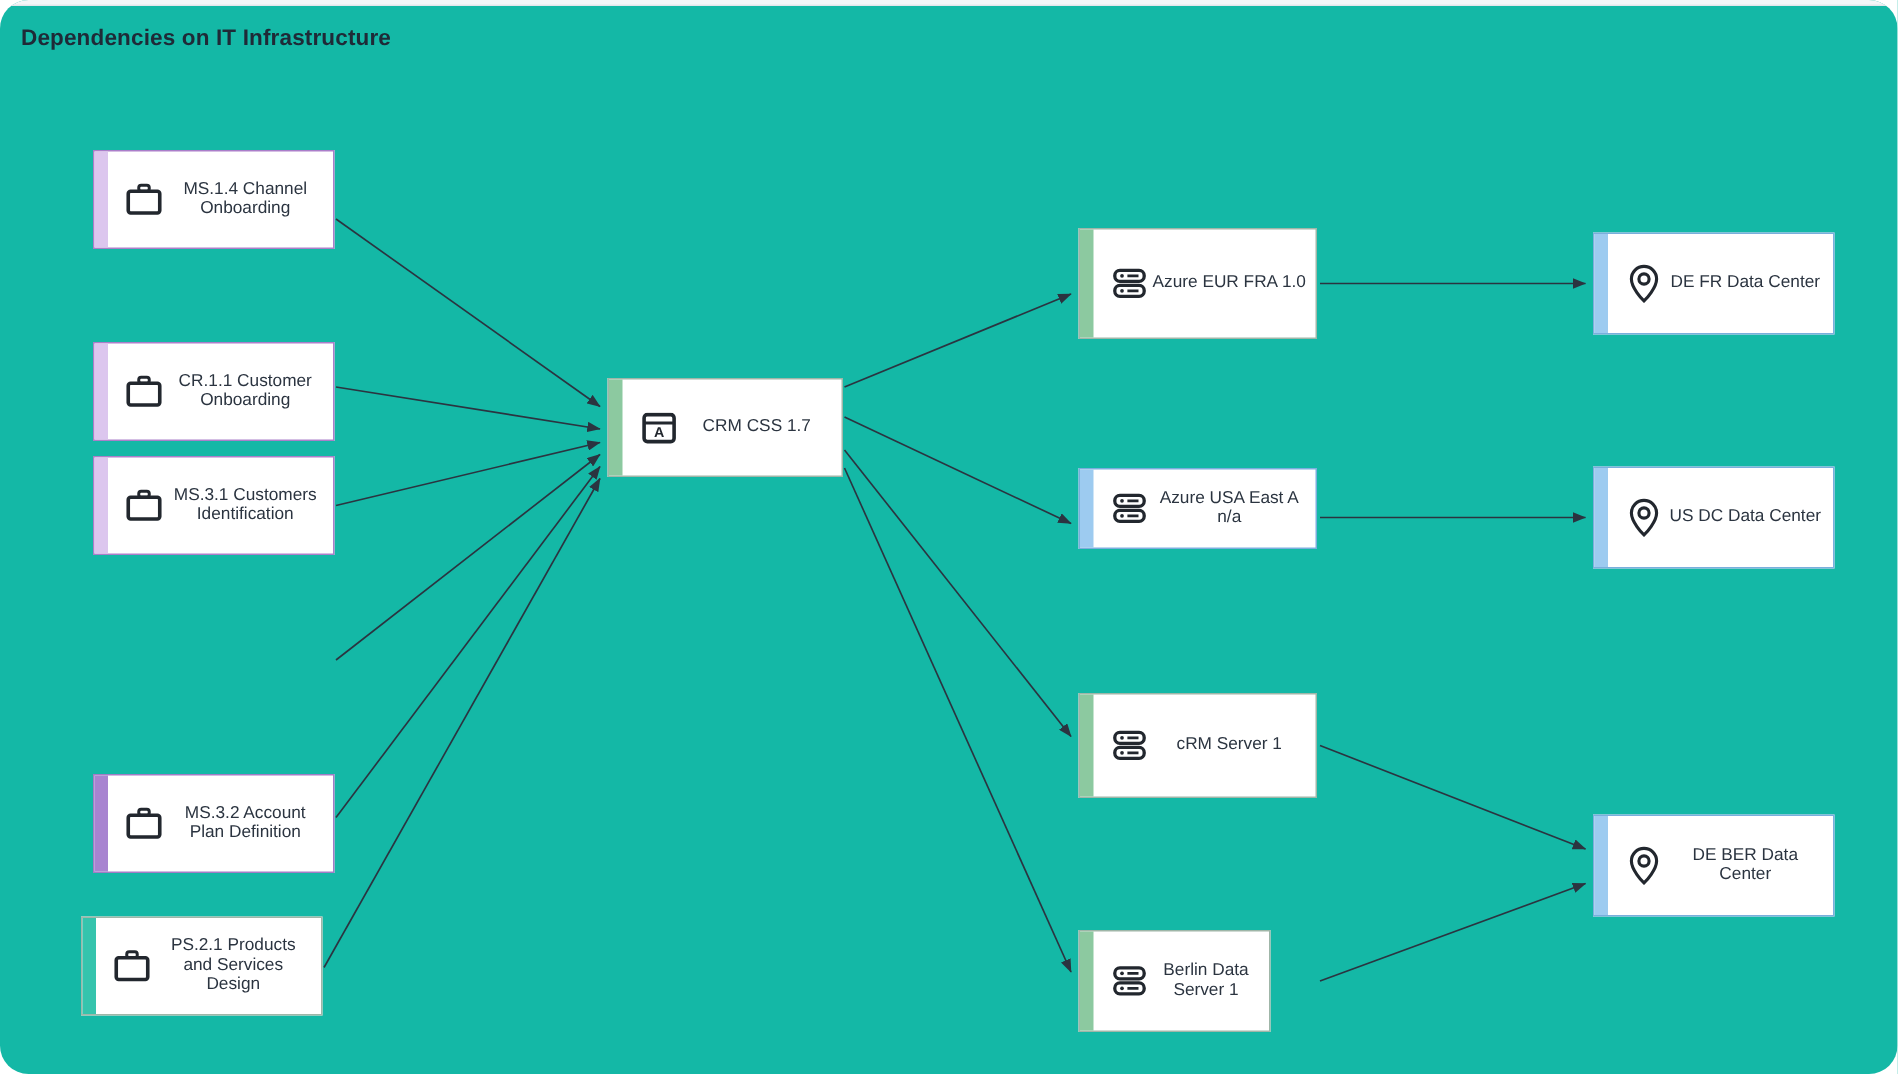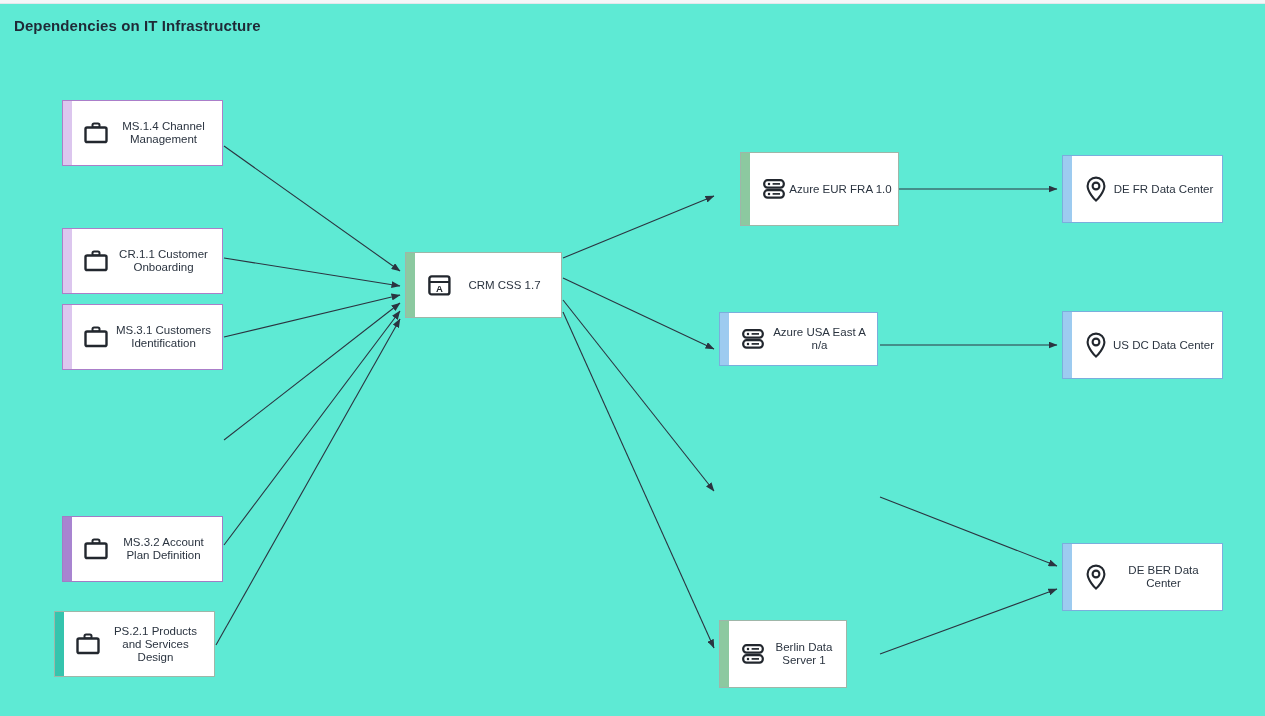--- a/index.html
+++ b/index.html
@@ -5,22 +5,23 @@
   html, body {
     margin: 0;
     padding: 0;
     background: #ffffff;
     font-family: "Liberation Sans", sans-serif;
   }
   #app {
     position: relative;
     width: 1265px;
     height: 716px;
-    background: #5eead4;
+    background: #14b8a6;
     overflow: hidden;
+    border-radius: 19px;
   }
   #topbar {
     position: absolute;
     left: 0; top: 0;
     width: 1265px; height: 3px;
     background: #f4f6f8;
     border-bottom: 1px solid #e3e7ec;
   }
   #page-title {
     position: absolute;
@@ -106,21 +107,21 @@
 
   <div id="canvas">
       <div class="node" style="left: 62px; top: 100px; width: 161px; height: 66px; border: 1px solid rgb(171, 126, 201);">
         <div class="bar" style="background: rgb(220, 198, 238);"></div>
         <span class="icon">
           <svg width="24" height="22" viewBox="0 0 24 22">
             <rect x="8.5" y="1.5" width="7" height="4" rx="1.6" fill="none" stroke="#22272e" stroke-width="2"></rect>
             <rect x="1.5" y="5.5" width="21" height="14.5" rx="1.6" fill="#fff" stroke="#22272e" stroke-width="2.4"></rect>
           </svg>
         </span>
-        <div class="label label-narrow">MS.1.4 Channel Management</div>
+        <div class="label label-narrow">MS.1.4 Channel Onboarding</div>
       </div>
       <div class="node" style="left: 62px; top: 204px; width: 161px; height: 66px; border: 1px solid rgb(171, 126, 201); margin-top: 24px;">
         <div class="bar" style="background: rgb(220, 198, 238);"></div>
         <span class="icon">
           <svg width="24" height="22" viewBox="0 0 24 22">
             <rect x="8.5" y="1.5" width="7" height="4" rx="1.6" fill="none" stroke="#22272e" stroke-width="2"></rect>
             <rect x="1.5" y="5.5" width="21" height="14.5" rx="1.6" fill="#fff" stroke="#22272e" stroke-width="2.4"></rect>
           </svg>
         </span>
         <div class="label label-narrow">CR.1.1 Customer Onboarding</div>
@@ -159,21 +160,21 @@
         <div class="bar" style="background: rgb(140, 201, 160);"></div>
         <span class="icon">
           <svg width="23" height="21" viewBox="0 0 23 21">
             <rect x="1.4" y="1.4" width="20" height="18" rx="2.2" fill="#fff" stroke="#22272e" stroke-width="2.4"></rect>
             <line x1="1.4" y1="7" x2="21.4" y2="7" stroke="#22272e" stroke-width="2"></line>
             <text x="11.4" y="16.6" text-anchor="middle" font-family="Liberation Sans, sans-serif" font-size="9.5" font-weight="bold" fill="#22272e">A</text>
           </svg>
         </span>
         <div class="label label-narrow">CRM CSS 1.7</div>
       </div>
-      <div class="node" style="left: 740px; top: 152px; width: 159px; height: 74px; border: 1px solid rgb(159, 182, 168);">
+      <div class="node" style="left: 719px; top: 152px; width: 159px; height: 74px; border: 1px solid rgb(159, 182, 168);">
         <div class="bar" style="background: rgb(140, 201, 160);"></div>
         <span class="icon">
           <svg width="24" height="24" viewBox="0 0 24 24">
             <rect x="2.2" y="3.2" width="19.6" height="7.4" rx="3.4" fill="#fff" stroke="#22272e" stroke-width="2.2"></rect>
             <rect x="2.2" y="13.2" width="19.6" height="7.4" rx="3.4" fill="#fff" stroke="#22272e" stroke-width="2.2"></rect>
             <circle cx="7" cy="6.9" r="1.25" fill="#22272e"></circle>
             <circle cx="7" cy="16.9" r="1.25" fill="#22272e"></circle>
             <line x1="10.6" y1="6.9" x2="18" y2="6.9" stroke="#22272e" stroke-width="1.7"></line>
             <line x1="10.6" y1="16.9" x2="18" y2="16.9" stroke="#22272e" stroke-width="1.7"></line>
           </svg>
@@ -186,20 +187,34 @@
           <svg width="24" height="24" viewBox="0 0 24 24">
             <rect x="2.2" y="3.2" width="19.6" height="7.4" rx="3.4" fill="#fff" stroke="#22272e" stroke-width="2.2"></rect>
             <rect x="2.2" y="13.2" width="19.6" height="7.4" rx="3.4" fill="#fff" stroke="#22272e" stroke-width="2.2"></rect>
             <circle cx="7" cy="6.9" r="1.25" fill="#22272e"></circle>
             <circle cx="7" cy="16.9" r="1.25" fill="#22272e"></circle>
             <line x1="10.6" y1="6.9" x2="18" y2="6.9" stroke="#22272e" stroke-width="1.7"></line>
             <line x1="10.6" y1="16.9" x2="18" y2="16.9" stroke="#22272e" stroke-width="1.7"></line>
           </svg>
         </span>
         <div class="label label-narrow">Azure USA East A n/a</div>
+      </div>
+      <div class="node" style="left: 719px; top: 462px; width: 159px; height: 70px; border: 1px solid rgb(159, 182, 168);">
+        <div class="bar" style="background: rgb(140, 201, 160);"></div>
+        <span class="icon">
+          <svg width="24" height="24" viewBox="0 0 24 24">
+            <rect x="2.2" y="3.2" width="19.6" height="7.4" rx="3.4" fill="#fff" stroke="#22272e" stroke-width="2.2"></rect>
+            <rect x="2.2" y="13.2" width="19.6" height="7.4" rx="3.4" fill="#fff" stroke="#22272e" stroke-width="2.2"></rect>
+            <circle cx="7" cy="6.9" r="1.25" fill="#22272e"></circle>
+            <circle cx="7" cy="16.9" r="1.25" fill="#22272e"></circle>
+            <line x1="10.6" y1="6.9" x2="18" y2="6.9" stroke="#22272e" stroke-width="1.7"></line>
+            <line x1="10.6" y1="16.9" x2="18" y2="16.9" stroke="#22272e" stroke-width="1.7"></line>
+          </svg>
+        </span>
+        <div class="label label-narrow">cRM Server 1</div>
       </div>
       <div class="node" style="left: 719px; top: 620px; width: 128px; height: 68px; border: 1px solid rgb(159, 182, 168);">
         <div class="bar" style="background: rgb(140, 201, 160);"></div>
         <span class="icon">
           <svg width="24" height="24" viewBox="0 0 24 24">
             <rect x="2.2" y="3.2" width="19.6" height="7.4" rx="3.4" fill="#fff" stroke="#22272e" stroke-width="2.2"></rect>
             <rect x="2.2" y="13.2" width="19.6" height="7.4" rx="3.4" fill="#fff" stroke="#22272e" stroke-width="2.2"></rect>
             <circle cx="7" cy="6.9" r="1.25" fill="#22272e"></circle>
             <circle cx="7" cy="16.9" r="1.25" fill="#22272e"></circle>
             <line x1="10.6" y1="6.9" x2="18" y2="6.9" stroke="#22272e" stroke-width="1.7"></line>

